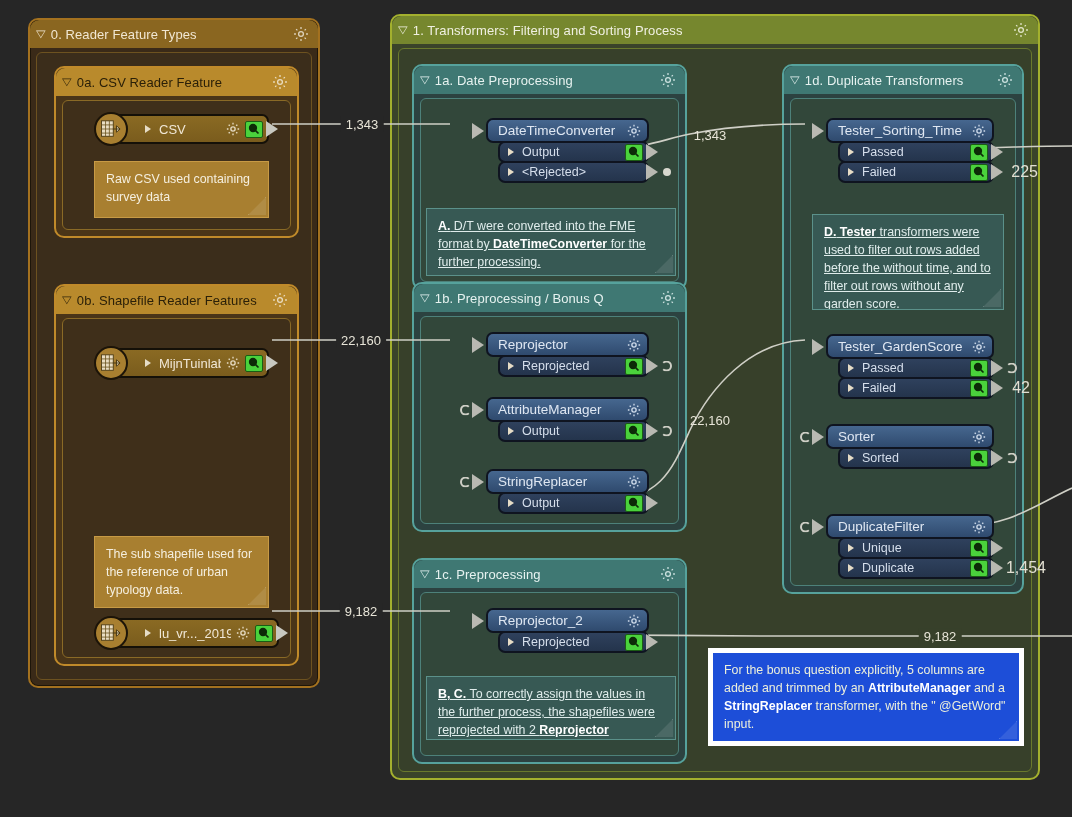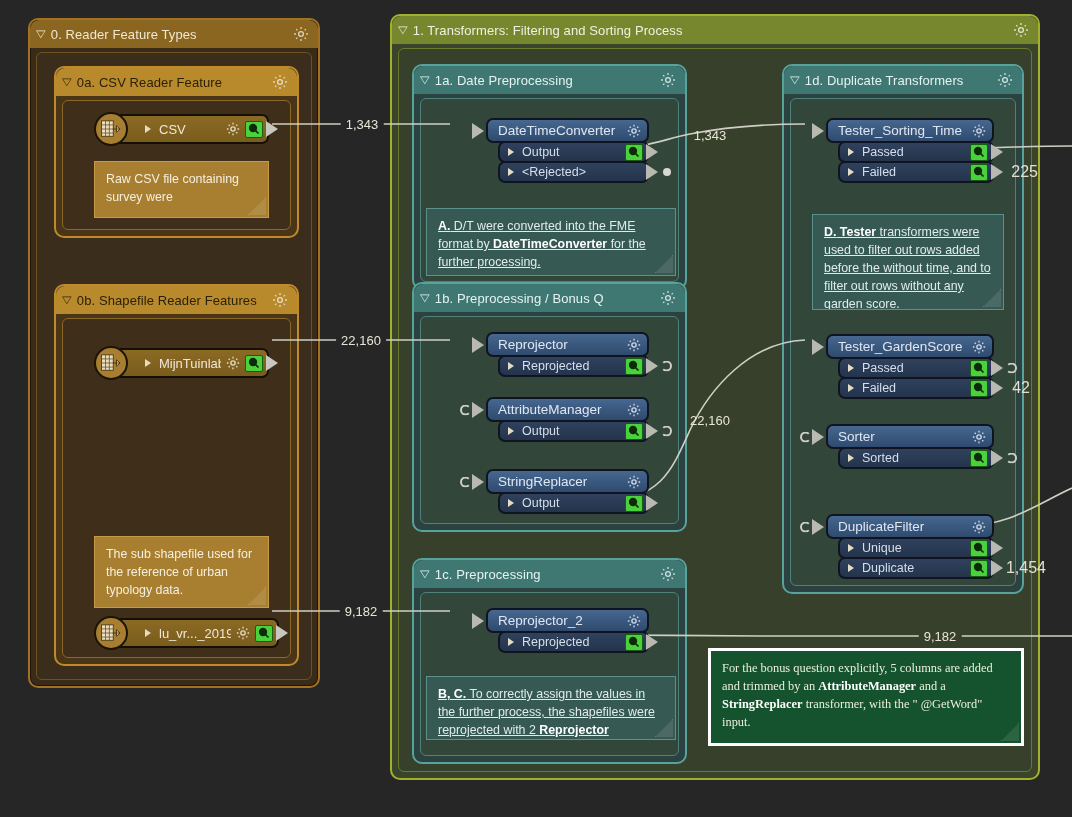--- a/index.html
+++ b/index.html
@@ -119,21 +119,21 @@
 
   
   .note{
     position:absolute; padding:9px 11px 11px 11px; font-size:12.4px; line-height:1.45;
     color:#ded9cb; overflow:hidden;
   }
   .note b{ color:#f2efe4; }
   .note-orange{ background:#a87f30; border:1px solid #c79a45; color:#f5efdf; }
   .note-teal{ background:#375954; border:1px solid #5b918a; color:#dfeceb;text-decoration:underline; }
   .note-teal b{ color:#ffffff; }
-  .note-green{ background:#14532d; border:3px solid #ffffff; color:#ecefdb;font-family:Liberation Serif, serif; }
+  .note-green{ background:#1d4ed8; border:5px solid #ffffff; color:#ecefdb; }
   .note-green b{ color:#ffffff; }
   .note .fold{
     position:absolute; right:2px; bottom:2px; width:18px;height:18px;
     border-left:1px solid rgba(255,255,255,.35); border-top:1px solid rgba(255,255,255,.35);
     background:rgba(255,255,255,.10);
     clip-path:polygon(100% 0,0 100%,100% 100%);
   }
 
   
   #wires{ position:absolute; inset:0; width:1072px; height:817px; pointer-events:none; z-index:1; }
@@ -216,21 +216,21 @@
             <svg viewBox="0 0 12 12" fill="none" stroke="#0d2b08" stroke-width="1.7">
               <circle cx="5" cy="5" r="3.3" fill="#0d2b08"></circle>
                 <path d="M7.6 7.6L10.5 10.5"></path>
             </svg>
           </span>
           <span class="outarrow"></span>
         </span>
       </div>
 
       <div class="note note-orange" style="left:38px; top:93px; width:175px; height:57px;">
-        <span>Raw CSV file containing survey were</span>
+        <span>Raw CSV used containing survey data</span>
         <span class="fold"></span>
       </div>
     </div>
 
     <div class="bookmark bm-orange2" style="left:24px; top:264px; width:245px; height:382px;">
       <div class="bm-header">
         <span class="bm-caret">▽</span>
         <span class="bm-title">0b. Shapefile Reader Features</span>
         <span class="bm-gear">
           <svg viewBox="0 0 24 24" fill="none" stroke="#efe6d2" stroke-width="1.7">

